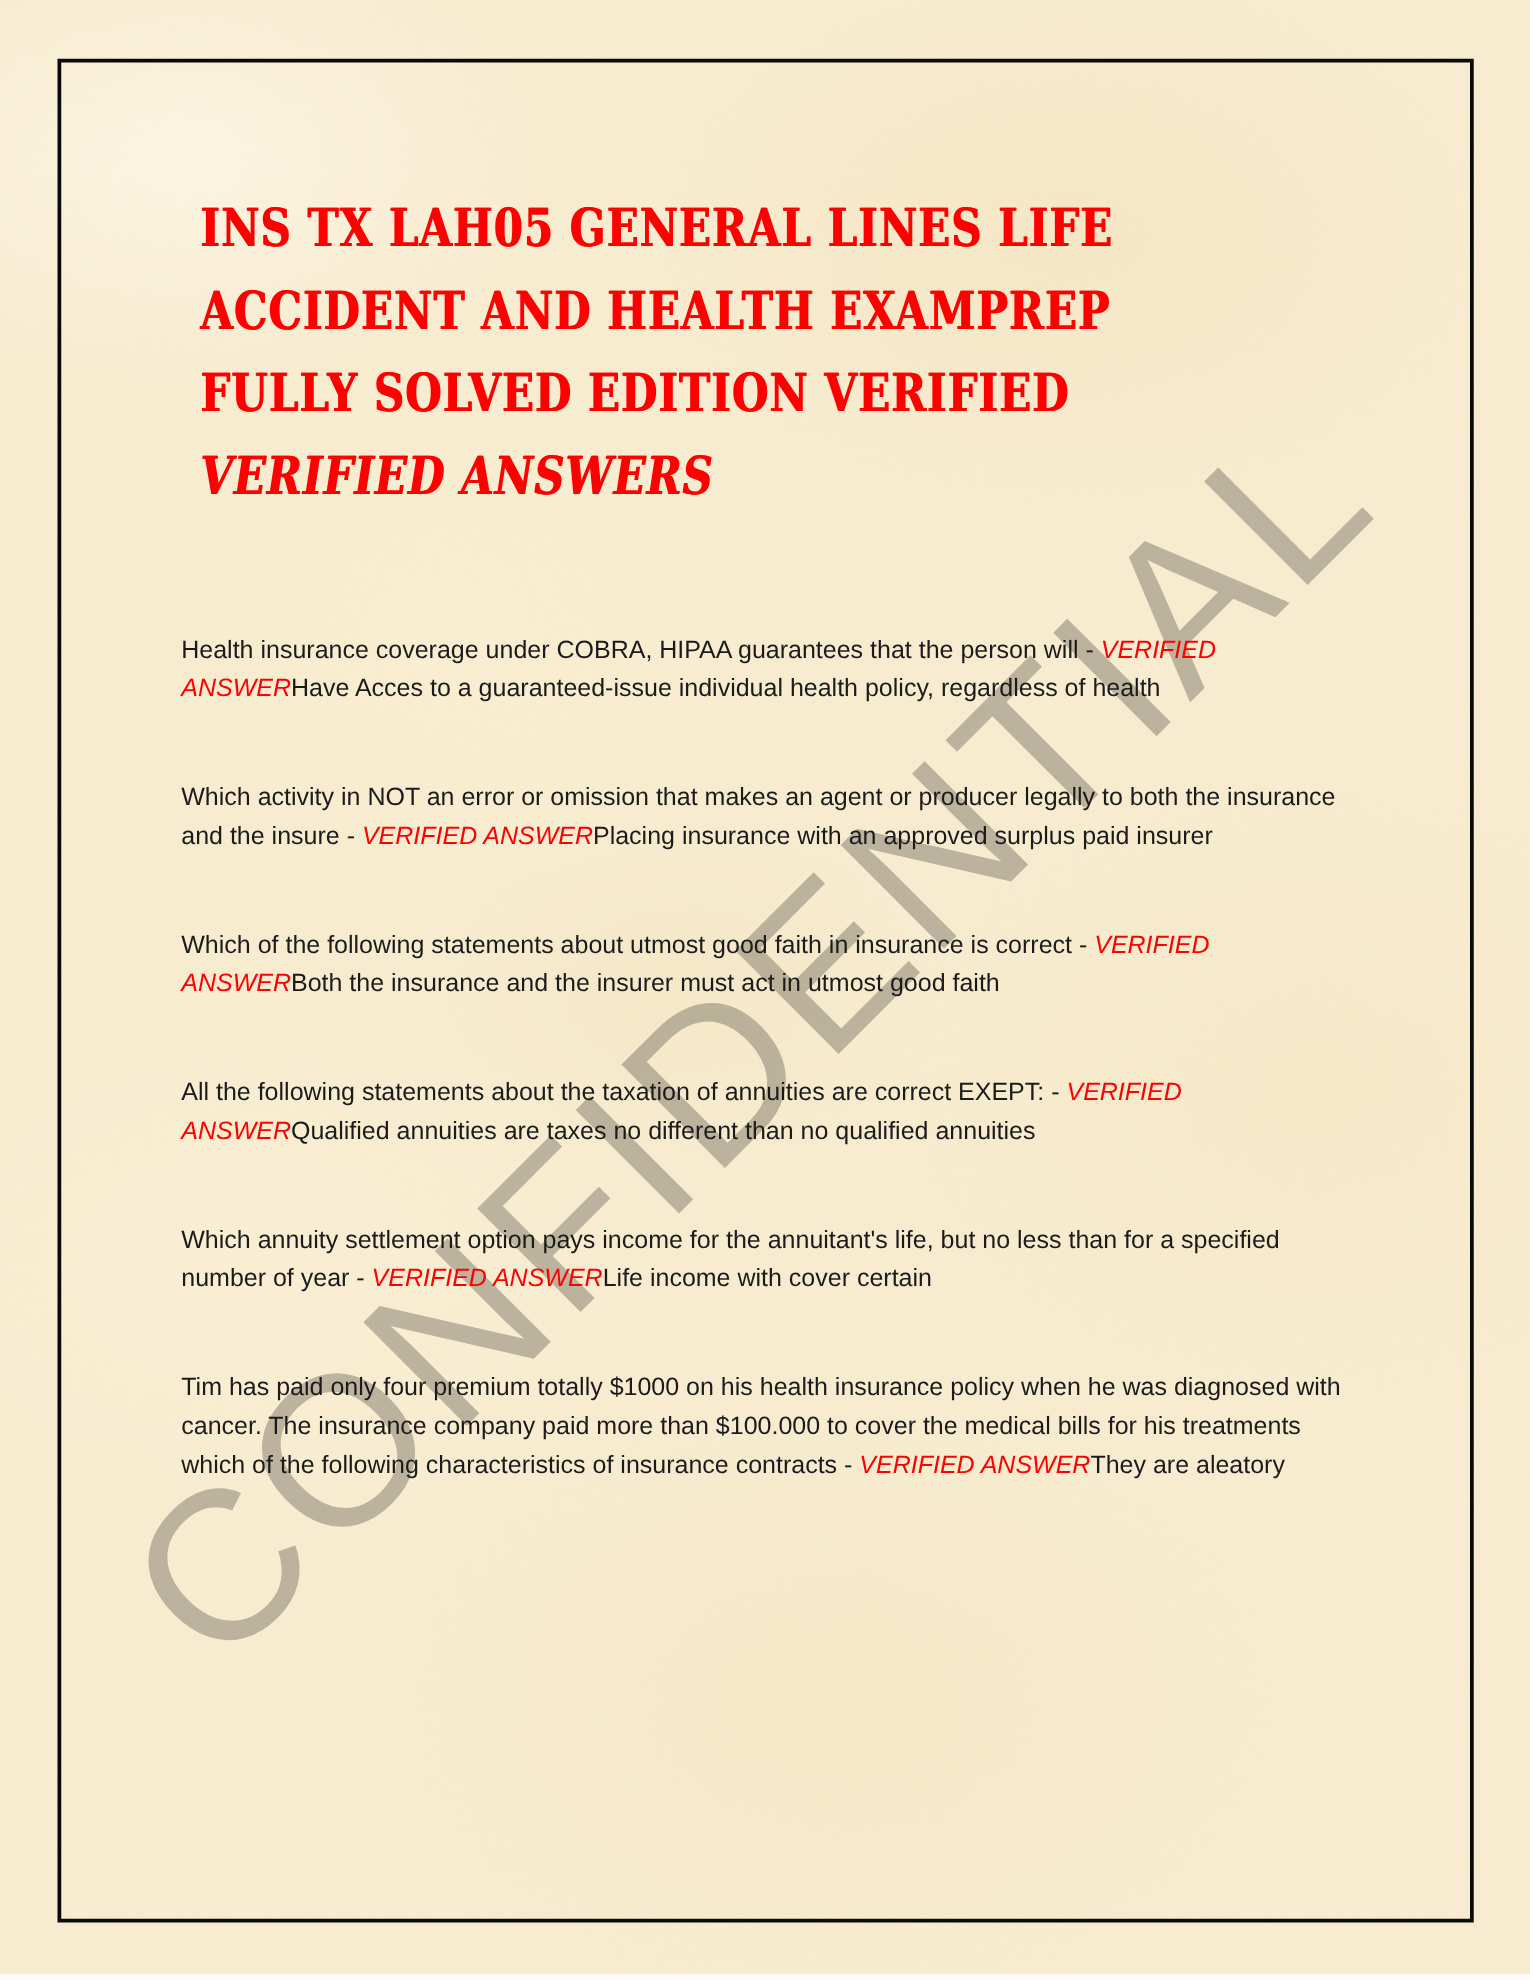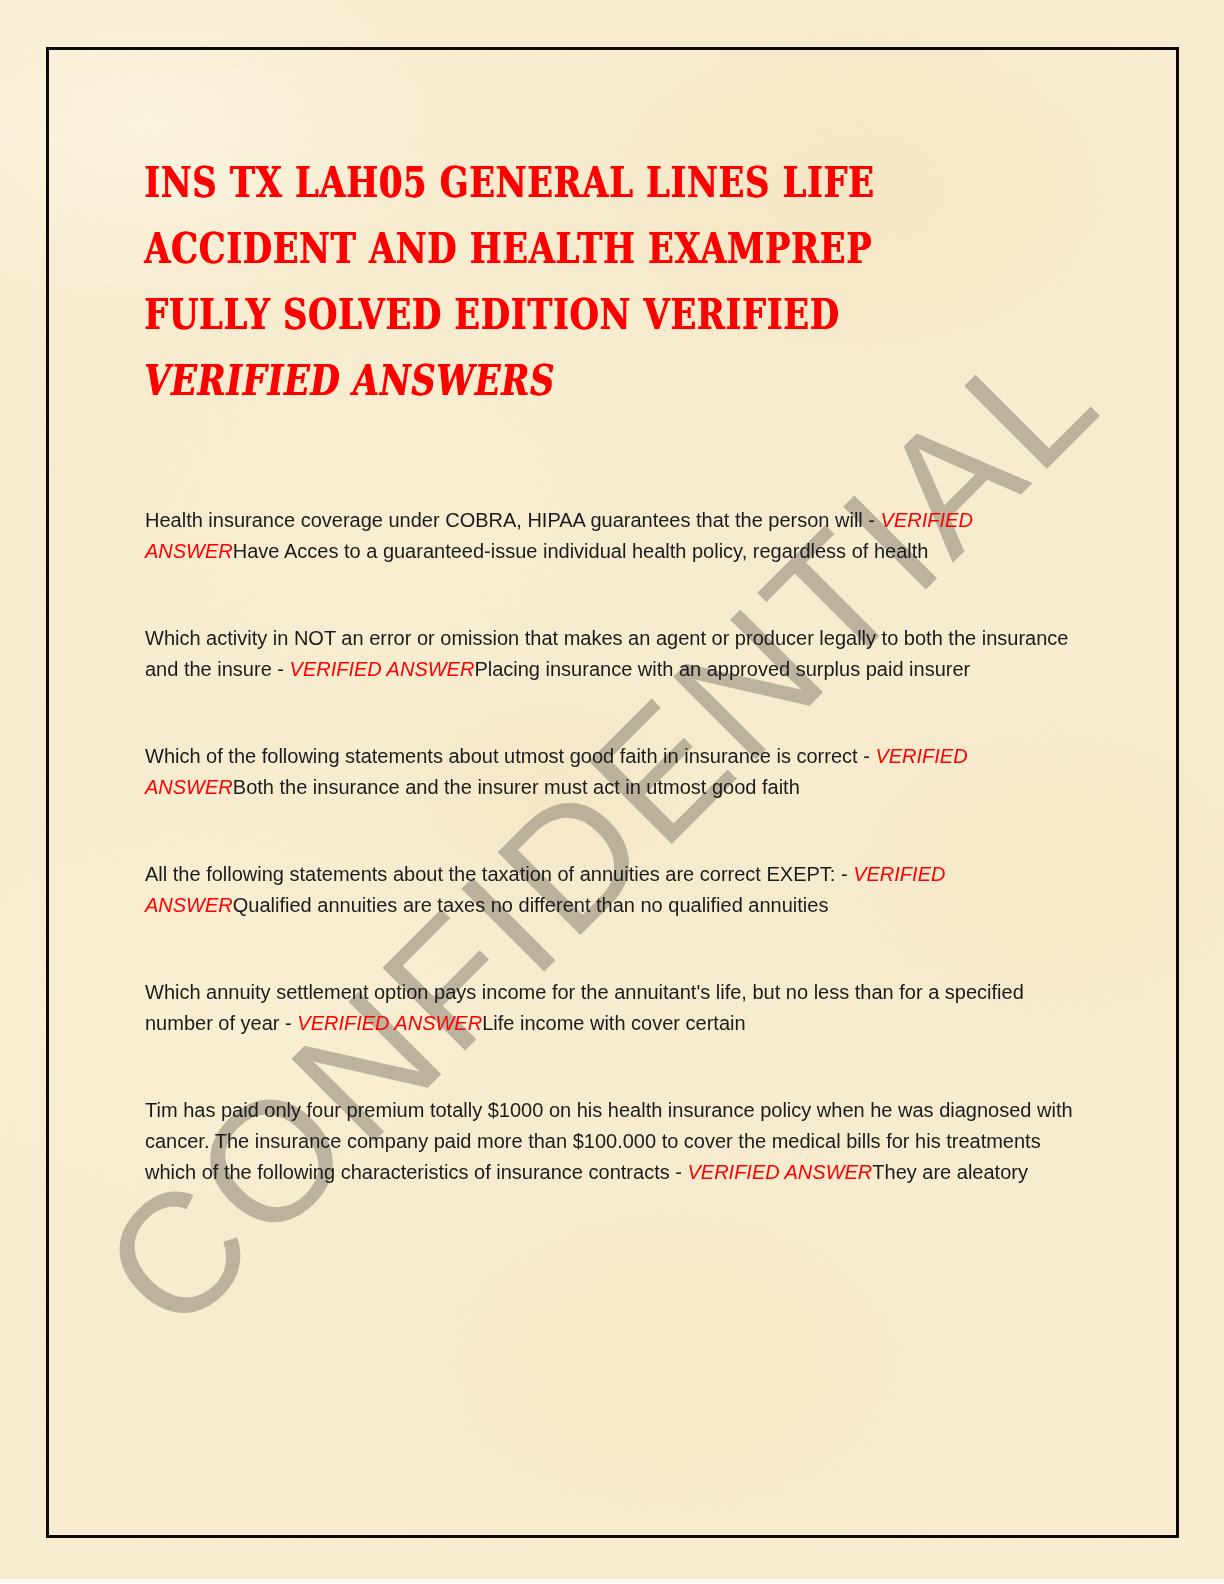--- a/index.html
+++ b/index.html
@@ -37,21 +37,21 @@
   }
   .watermark{
     position:absolute;left:600px;top:832px;
     transform:translate(-50%,-50%) rotate(-45deg);
     font-size:170px;letter-spacing:6px;
     color:rgba(104,99,89,.42);
     white-space:nowrap;z-index:1;
     font-family:"Liberation Sans", sans-serif;
   }
   .title{
-    position:absolute;left:144px;top:150px;z-index:2;
+    position:absolute;left:160px;top:150px;z-index:2;
     color:var(--accent);
     font-family:"DejaVu Serif", serif;
     font-weight:bold;
     font-size:42px;line-height:66px;
   }
   .title-line{
     transform:scaleX(.8);transform-origin:left center;
     white-space:nowrap;letter-spacing:1px;
     text-shadow:1px 0 0 currentColor;
   }

